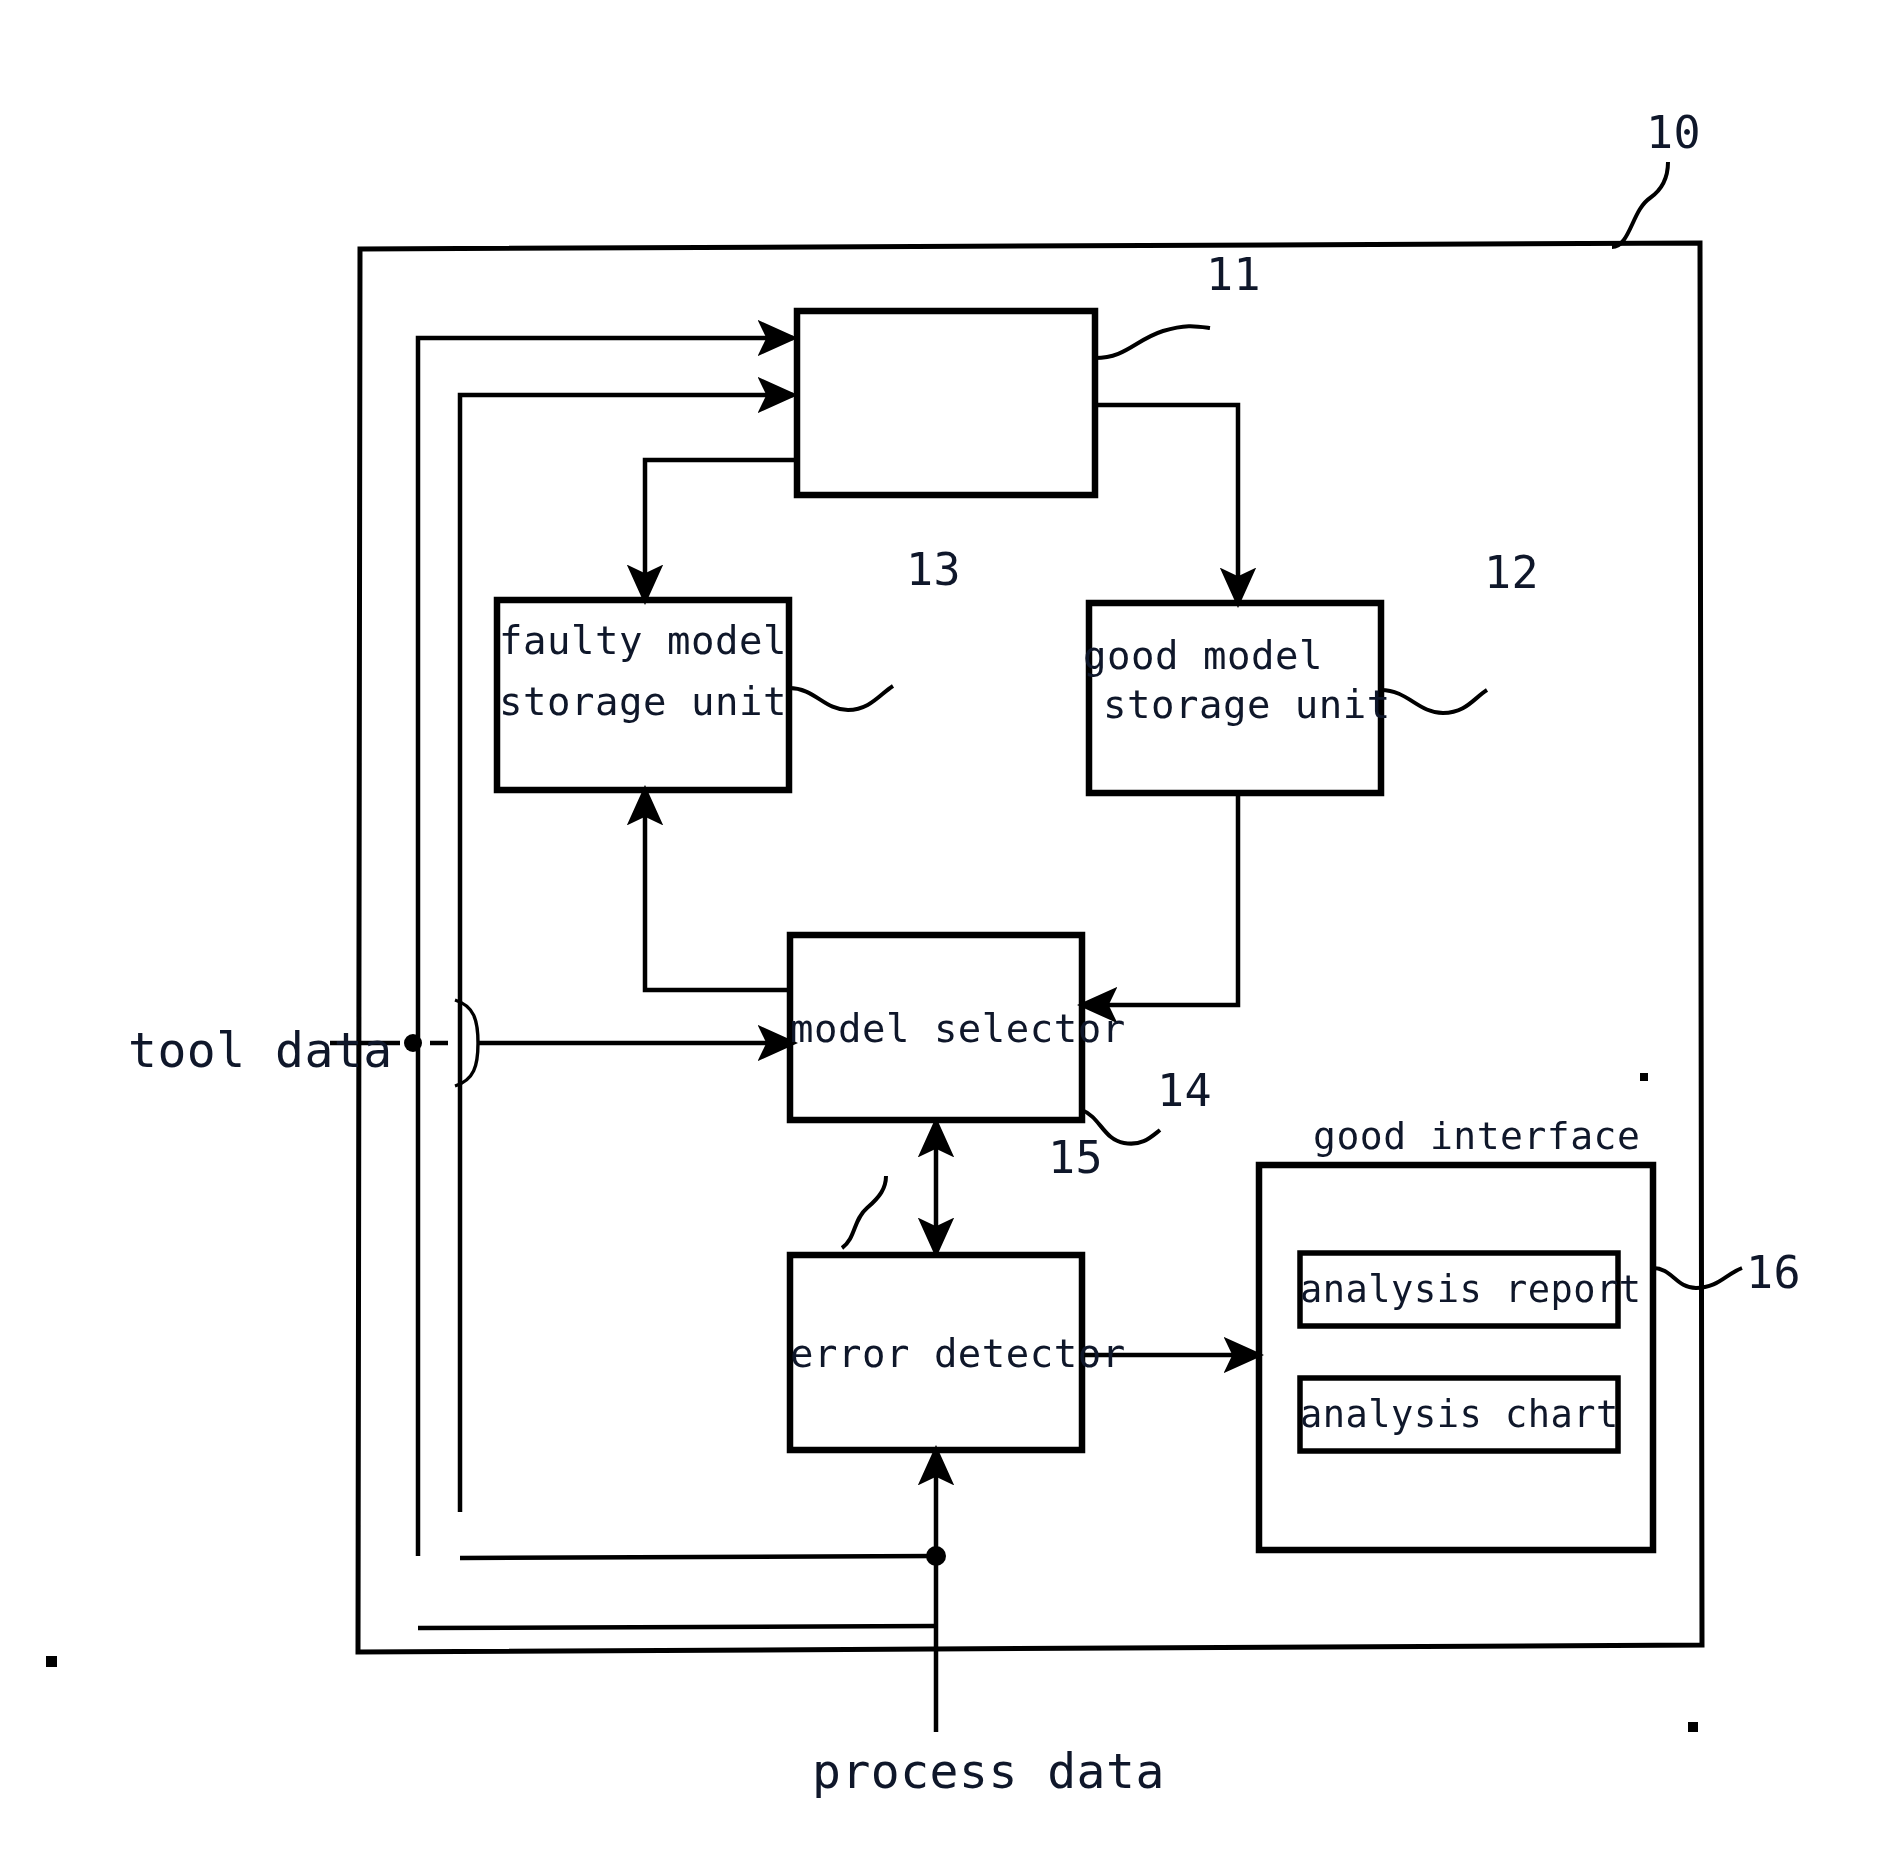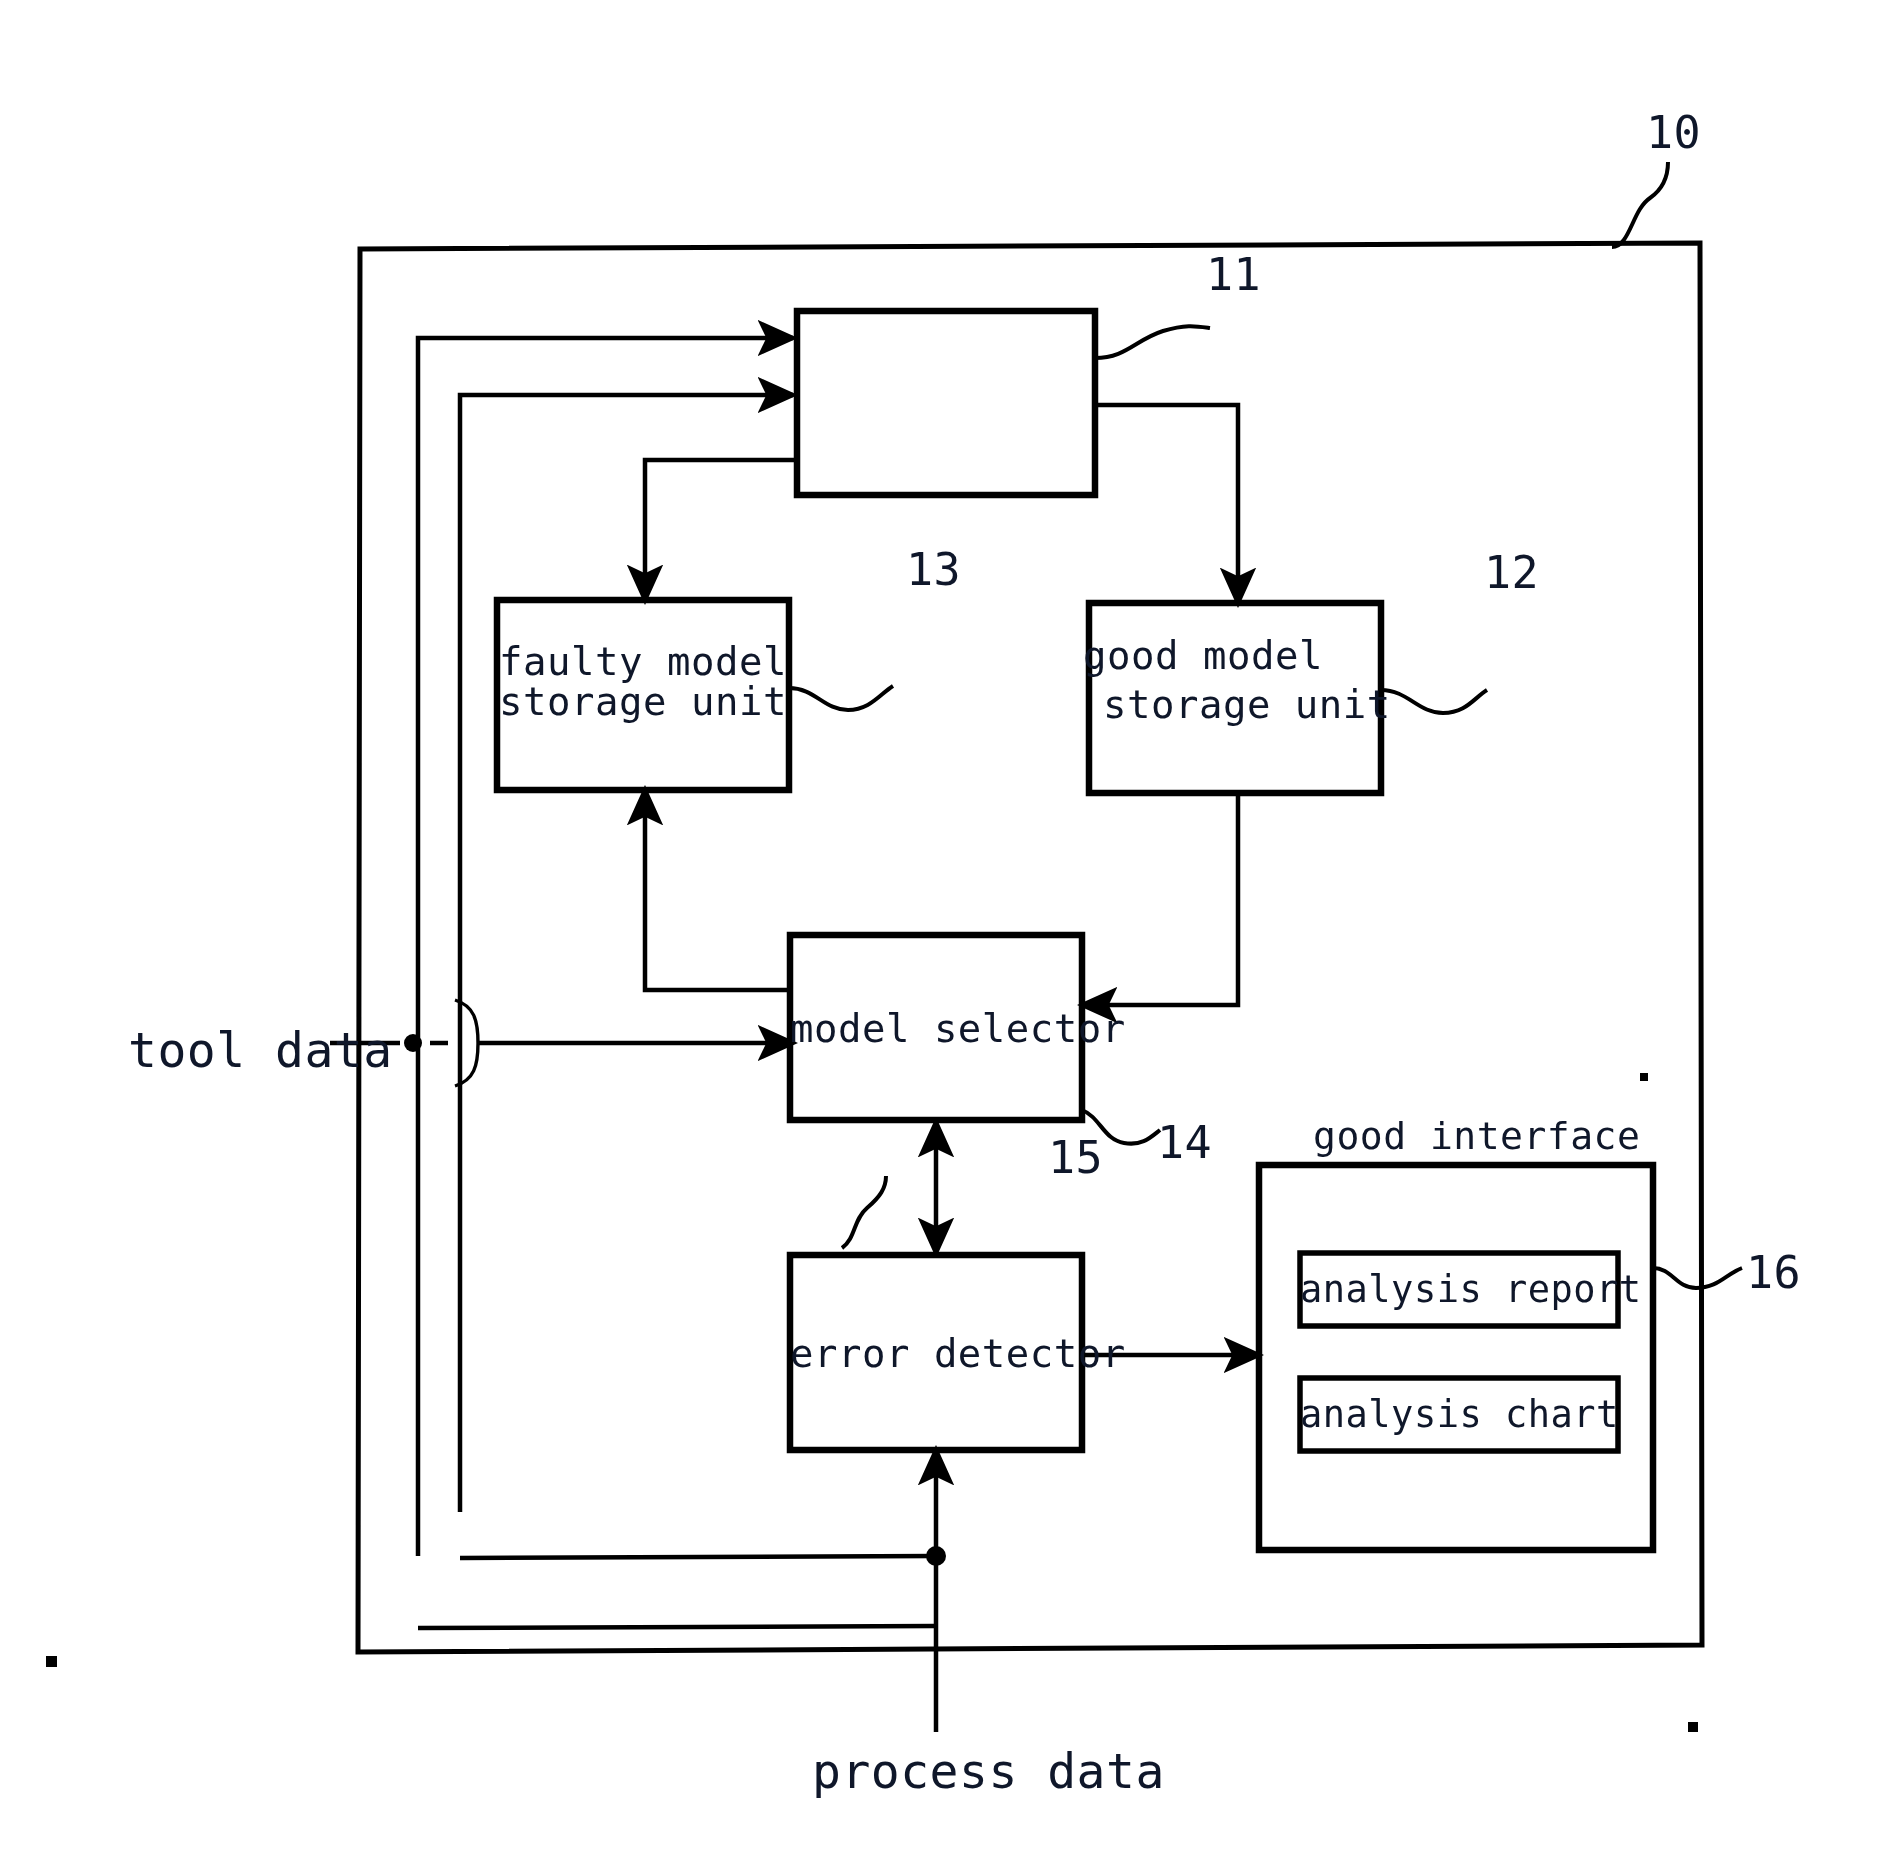--- a/index.html
+++ b/index.html
@@ -176,30 +176,30 @@
     <g>
       <path class="leader" d="M 1653 1268 C 1672 1268 1676 1288 1696 1288 C 1718 1288 1726 1274 1742 1268"></path>
     </g>
 
   </svg>
 
   <div class="lbl ref-num" style="left:1646px; top:106px;">10</div>
 
   <div class="lbl ref-num" style="left:1206px; top:248px;">11</div>
 
-  <div class="lbl box-label" style="left:497px; top:638px; width:292px;">faulty model</div>
+  <div class="lbl box-label" style="left:497px; top:617px; width:292px;">faulty model</div>
   <div class="lbl box-label" style="left:497px; top:678px; width:292px;">storage unit</div>
   <div class="lbl ref-num" style="left:890px; top:543px;margin-left:16px;">13</div>
 
   <div class="lbl box-label" style="left:1050px; top:632px; width:292px; text-align:center; padding-left:14px; box-sizing:border-box;">good model</div>
   <div class="lbl box-label" style="left:1089px; top:681px; width:292px; text-align:left; padding-left:14px; box-sizing:border-box;">storage unit</div>
   <div class="lbl ref-num" style="left:1484px; top:546px;">12</div>
 
   <div class="lbl box-label" style="left:790px; top:1005px; width:292px;">model selector</div>
-  <div class="lbl ref-num" style="left:1157px; top:1116px;">14</div>
+  <div class="lbl ref-num" style="left:1157px; top:1064px;">14</div>
 
   <div class="lbl box-label" style="left:790px; top:1330px; width:292px;">error detector</div>
   <div class="lbl ref-num" style="left:1048px; top:1131px;">15</div>
 
   <div class="lbl ui-title" style="left:1313px; top:1113px;">good interface</div>
   <div class="lbl ref-num" style="left:1746px; top:1246px;">16</div>
 
   <div class="lbl inner-label" style="left:1300px; top:1267px; width:318px;">analysis report</div>
   <div class="lbl inner-label" style="left:1300px; top:1392px; width:318px;">analysis chart</div>
 

